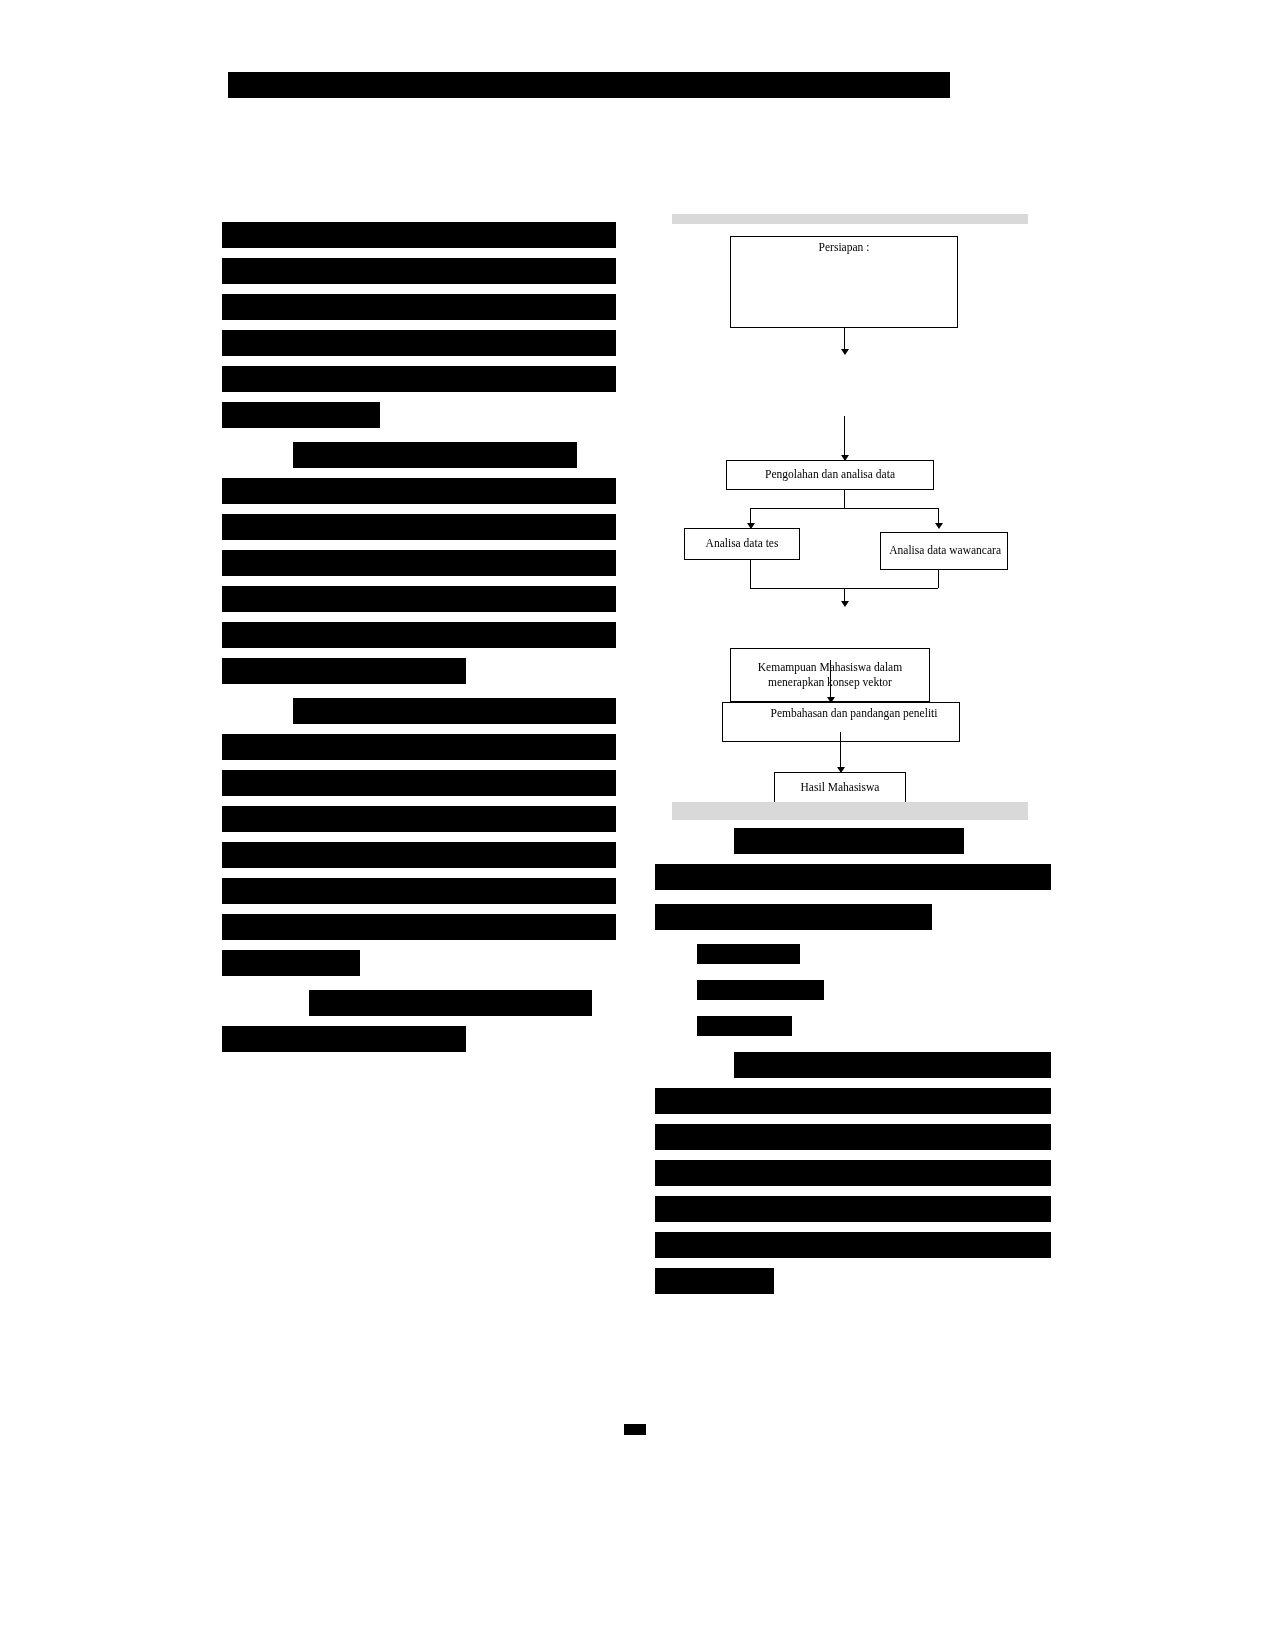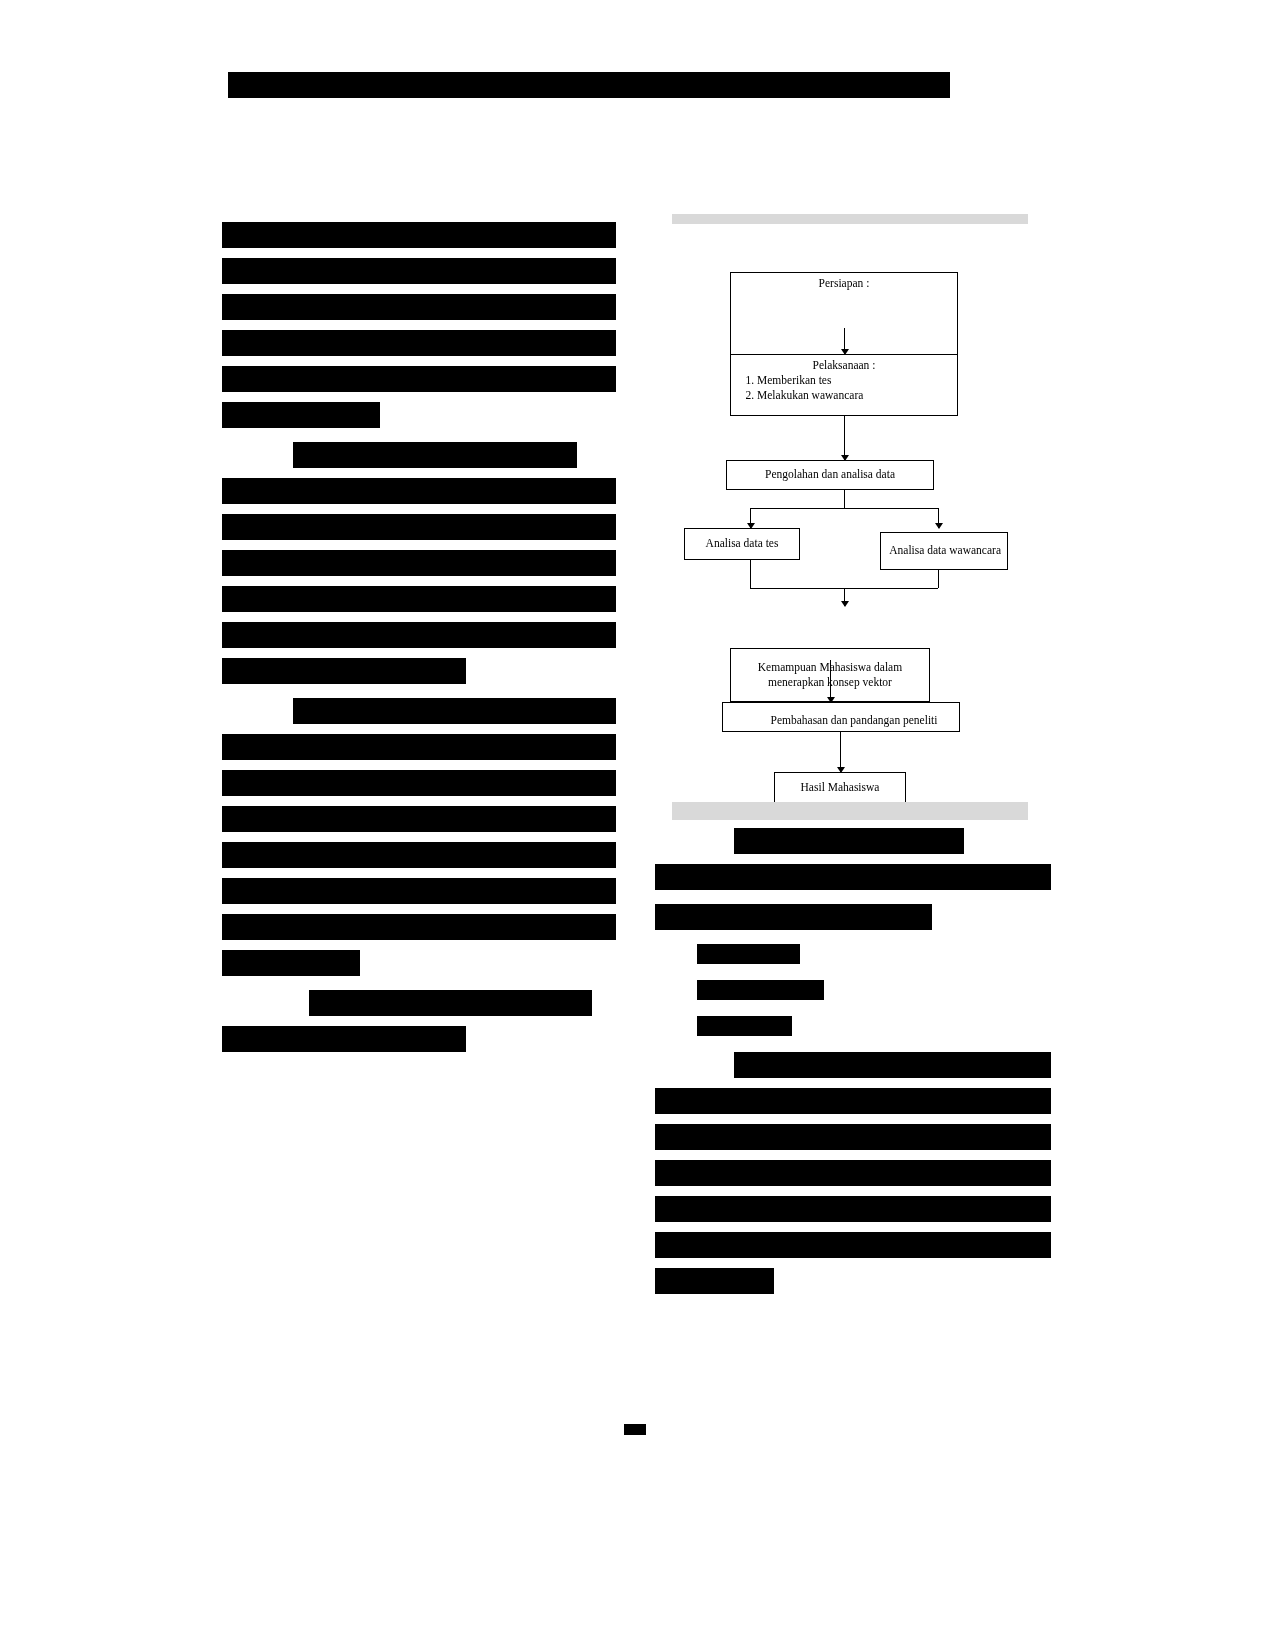--- a/index.html
+++ b/index.html
@@ -204,33 +204,26 @@
     <span class="rline tall w-72 ml-22"></span>
     <span class="rline tall w-62"></span>
   </div>
 
 </div>
 
 <div id="flowchart">
 
   <div id="flow-band-top"></div>
 
-  <div class="fbox" style="left:58px; top:22px; width:228px; height:92px;margin-top:36px;">
+  <div class="fbox" style="left:58px; top:22px; width:228px; height:92px;">
     <span class="ftitle">Persiapan :</span>
   </div>
 
   <div class="arrow" style="left:172px; top:114px; height:26px;"></div>
 
-  <div class="fbox" style="left:58px; top:140px; width:228px; height:62px;">
-    <span class="ftitle">Pelaksanaan :</span>
-    <ol>
-      <li>Memberikan tes</li>
-      <li>Melakukan wawancara</li>
-    </ol>
-  </div>
 
   <div class="arrow" style="left:172px; top:202px; height:44px;"></div>
 
   <div class="fbox" style="left:54px; top:246px; width:208px; height:30px; display:flex; align-items:center; justify-content:center;">
     <span class="ctr">Pengolahan dan analisa data</span>
   </div>
 
   <div class="vline" style="left:172px; top:276px; height:18px;"></div>
   <div class="hline" style="left:78px; top:294px; width:188px;"></div>
   <div class="arrow" style="left:78px; top:294px; height:20px;"></div>
@@ -248,21 +241,21 @@
   <div class="vline" style="left:266px; top:356px; height:18px;"></div>
   <div class="hline" style="left:78px; top:374px; width:188px;"></div>
   <div class="arrow" style="left:172px; top:374px; height:18px;"></div>
 
   <div class="fbox" style="left:58px; top:392px; width:200px; height:54px; display:flex; align-items:center; justify-content:center; text-align:center;margin-top:42px;">
     <span class="ctr">Kemampuan Mahasiswa dalam menerapkan konsep vektor</span>
   </div>
 
   <div class="arrow" style="left:158px; top:446px; height:42px;"></div>
 
-  <div class="fbox" style="left:50px; top:488px; width:238px; height:30px; display:flex; align-items:flex-end; justify-content:center;padding-left:32px;">
+  <div class="fbox" style="left:50px; top:488px; width:238px; height:40px; display:flex; align-items:flex-start; justify-content:center;padding-left:32px;">
     <span class="ctr">Pembahasan dan pandangan peneliti</span>
   </div>
 
   <div class="arrow" style="left:168px; top:518px; height:40px;"></div>
 
   <div class="fbox" style="left:102px; top:558px; width:132px; height:32px; display:flex; align-items:center; justify-content:center;">
     <span class="ctr">Hasil Mahasiswa</span>
   </div>
 
   <div id="flow-band-bottom"></div>

